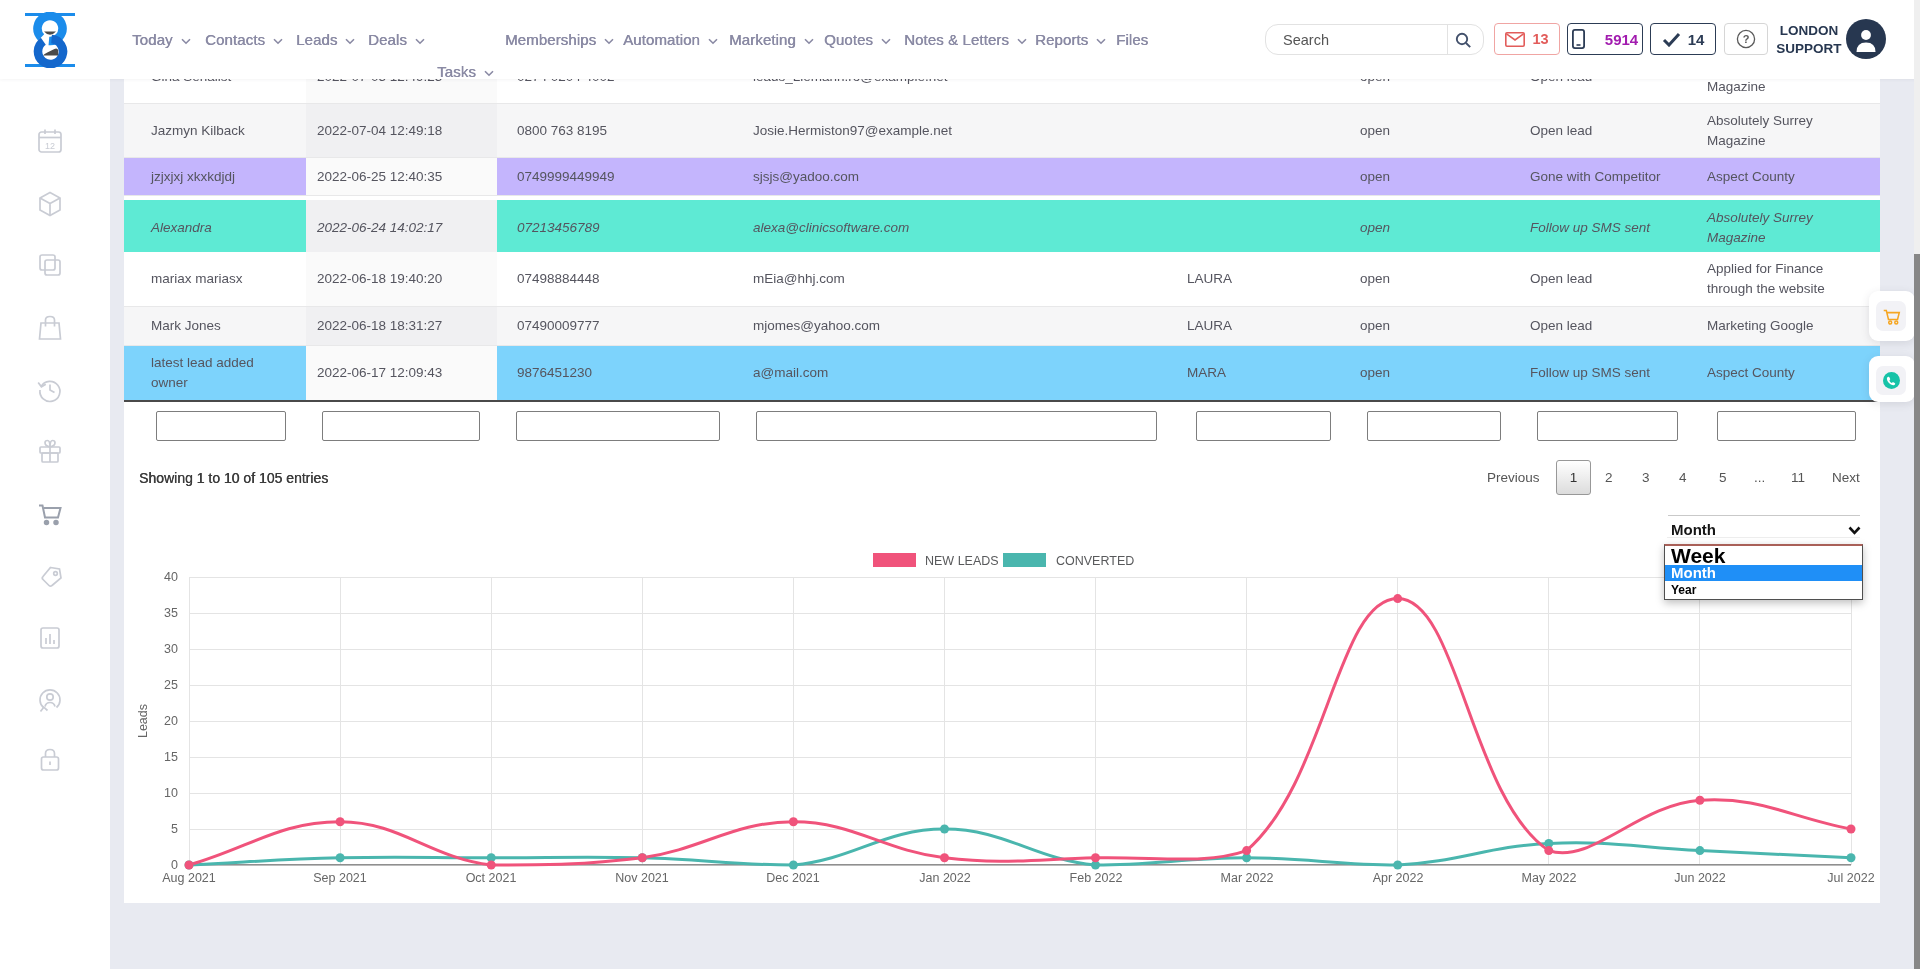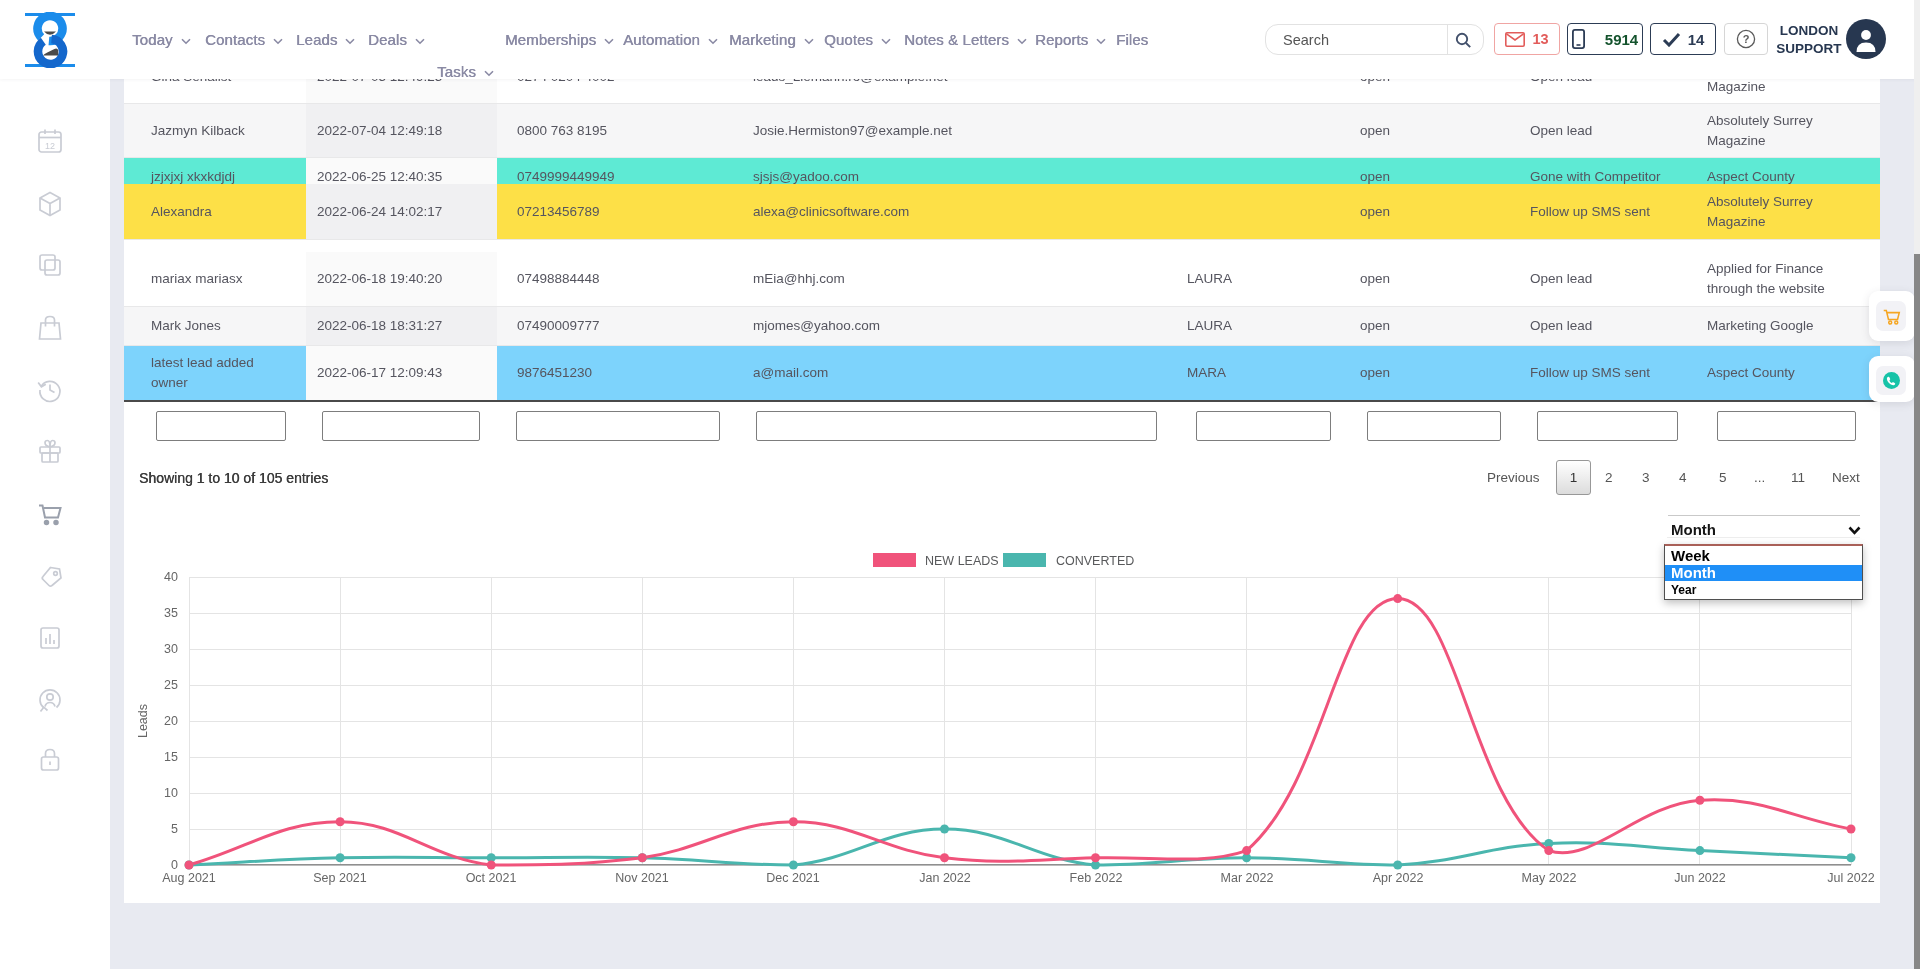--- a/index.html
+++ b/index.html
@@ -49,31 +49,31 @@
 <div class="trow" style="top:104px;height:54px;background:#f6f6f7;">
   <div class="datebg" style="background:#f0f0f2;"></div>
   <div class="cell c1">Jazmyn Kilback</div>
   <div class="cell c2">2022-07-04 12:49:18</div>
   <div class="cell c3">0800 763 8195</div>
   <div class="cell c4">Josie.Hermiston97@example.net</div>
   <div class="cell c6">open</div>
   <div class="cell c7">Open lead</div>
   <div class="cell c8">Absolutely Surrey Magazine</div>
 </div>
-<div class="trow" style="top:158px;height:38px;background:#5eead4;">
+<div class="trow" style="top:158px;height:38px;background:#c4b5fd;">
   <div class="datebg" style="background:#fafafa;"></div>
   <div class="cell c1">jzjxjxj xkxkdjdj</div>
   <div class="cell c2">2022-06-25 12:40:35</div>
   <div class="cell c3">0749999449949</div>
   <div class="cell c4">sjsjs@yadoo.com</div>
   <div class="cell c6">open</div>
   <div class="cell c7">Gone with Competitor</div>
   <div class="cell c8">Aspect County</div>
 </div>
-<div class="trow" style="top:184px;height:56px;background:#fde047;">
+<div class="trow" style="top:200px;height:56px;background:#5eead4;font-style:italic;">
   <div class="datebg" style="background:#f0f0f2;"></div>
   <div class="cell c1">Alexandra</div>
   <div class="cell c2">2022-06-24 14:02:17</div>
   <div class="cell c3">07213456789</div>
   <div class="cell c4">alexa@clinicsoftware.com</div>
   <div class="cell c6">open</div>
   <div class="cell c7">Follow up SMS sent</div>
   <div class="cell c8">Absolutely Surrey Magazine</div>
 </div>
 <div class="trow" style="top:252px;height:55px;background:#fff;">
@@ -131,21 +131,21 @@
 <div class="pgnum" style="left:1832px;">Next</div>
 
 <div class="abs" style="left:1668px;top:515px;width:192px;height:1px;background:#c9c9c9;"></div>
 <div class="abs" style="left:1671px;top:521px;font-size:15px;font-weight:600;color:#161616;">Month</div>
 <div class="abs" style="left:1667px;top:537px;width:193px;height:1px;background:#ededed;"></div>
 <svg class="abs" style="left:1848px;top:526px;" width="13" height="9" viewBox="0 0 13 9">
     <path d="M1.5 1.5 L6.5 6.8 L11.5 1.5" stroke="#111" stroke-width="2.6" fill="none"></path>
   </svg>
 
 <div class="abs" style="left:1664px;top:544px;width:199px;height:56px;background:#fff;border:1px solid #4f4f4f;border-top:2px solid #a96058;box-shadow:0 3px 8px rgba(0,0,0,.25);z-index:60;">
-  <div style="height:19px;font-size:15px;font-weight:600;color:#000;padding-left:6px;line-height:19px;">Week</div>
+  <div style="height:19px;font-size:21px;font-weight:600;color:#000;padding-left:6px;line-height:19px;">Week</div>
   <div style="height:16px;font-size:15px;font-weight:600;color:#fff;background:#1f8ff7;padding-left:6px;line-height:16px;">Month</div>
   <div style="height:19px;font-size:12px;font-weight:600;color:#000;padding-left:6px;line-height:19px;">Year</div>
 </div>
 
 <div class="abs" id="navbar">
 
   <svg class="abs" style="left:24px;top:12px;" width="52" height="56" viewBox="0 0 52 56">
     <rect x="1" y="1" width="50" height="3" fill="#1b8ceb"></rect>
     <rect x="1" y="52" width="50" height="3" fill="#1b8ceb"></rect>
     <path d="M17.16 25.34 A12.5 12.5 0 1 1 24.91 28.95" fill="none" stroke="#1b8ceb" stroke-width="8.6"></path>
@@ -199,21 +199,21 @@
   </div>
 
   <div class="topbtn" style="left:1494px;width:66px;border:1px solid #f0a5a3;color:#e25c5a;font-size:14.5px;">
     <svg width="20" height="15" viewBox="0 0 20 15">
         <rect x="0.8" y="0.8" width="18.4" height="13.4" rx="1.2" stroke="#e25c5a" stroke-width="1.6" fill="none"></rect>
         <path d="M1.5 1.8 L10 8 L18.5 1.8" stroke="#e25c5a" stroke-width="1.6" fill="none"></path>
       </svg>
     <span>13</span>
   </div>
 
-  <div class="topbtn" style="left:1567px;width:76px;border:1px solid #2c3c55;color:#14532d;font-size:15px;gap:20px;">
+  <div class="topbtn" style="left:1567px;width:76px;border:1px solid #2c3c55;color:#a21caf;font-size:15px;gap:20px;">
     <svg width="13" height="20" viewBox="0 0 13 20">
         <rect x="0.9" y="0.9" width="11.2" height="18.2" rx="2" stroke="#2c3c55" stroke-width="1.8" fill="none"></rect>
         <line x1="4.5" y1="16" x2="8.5" y2="16" stroke="#2c3c55" stroke-width="1.6"></line>
       </svg>
     <span>5914</span>
   </div>
 
   <div class="topbtn" style="left:1650px;width:66px;border:1px solid #2c3c55;color:#2c3c55;font-size:15px;">
     <svg width="19" height="15" viewBox="0 0 19 15">
         <path d="M2 8 L7 13 L17 2" stroke="#2c3c55" stroke-width="3" fill="none"></path>

